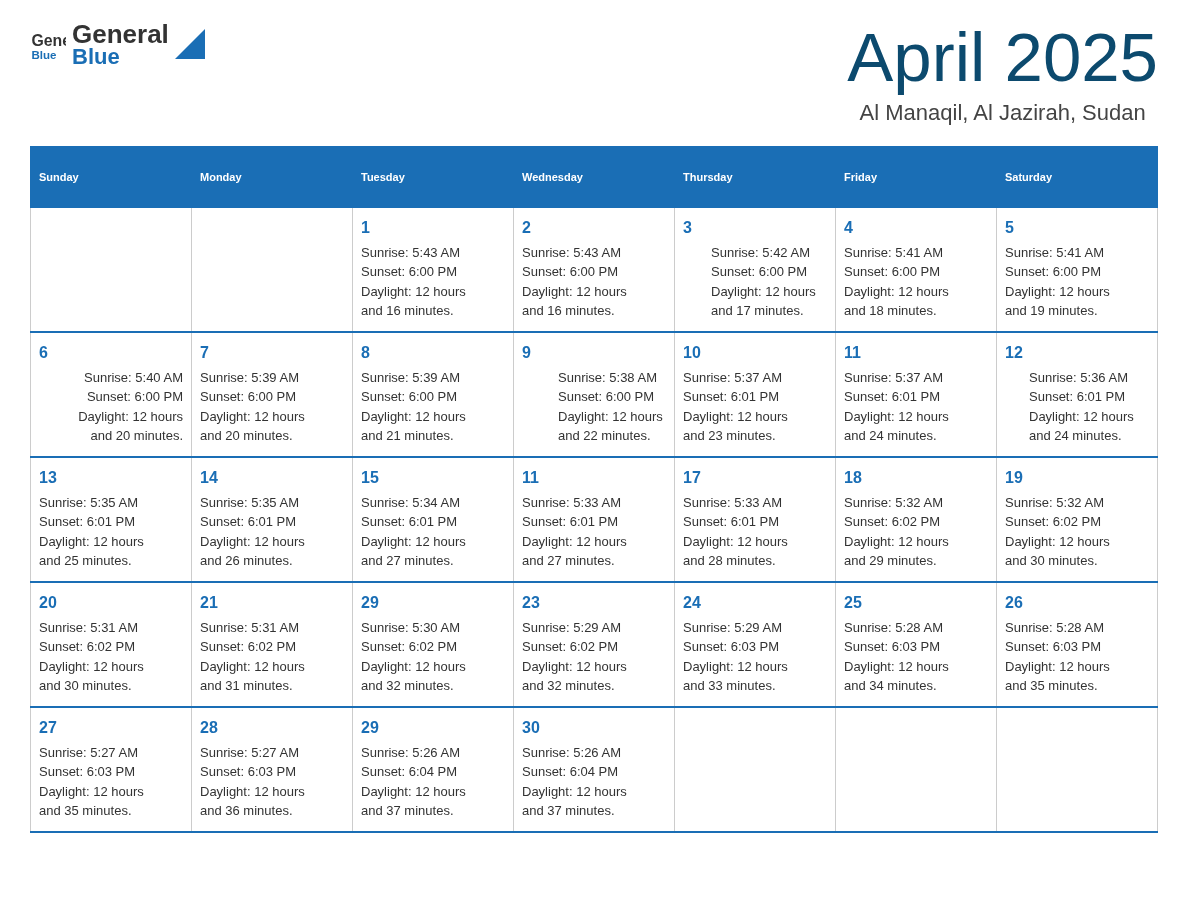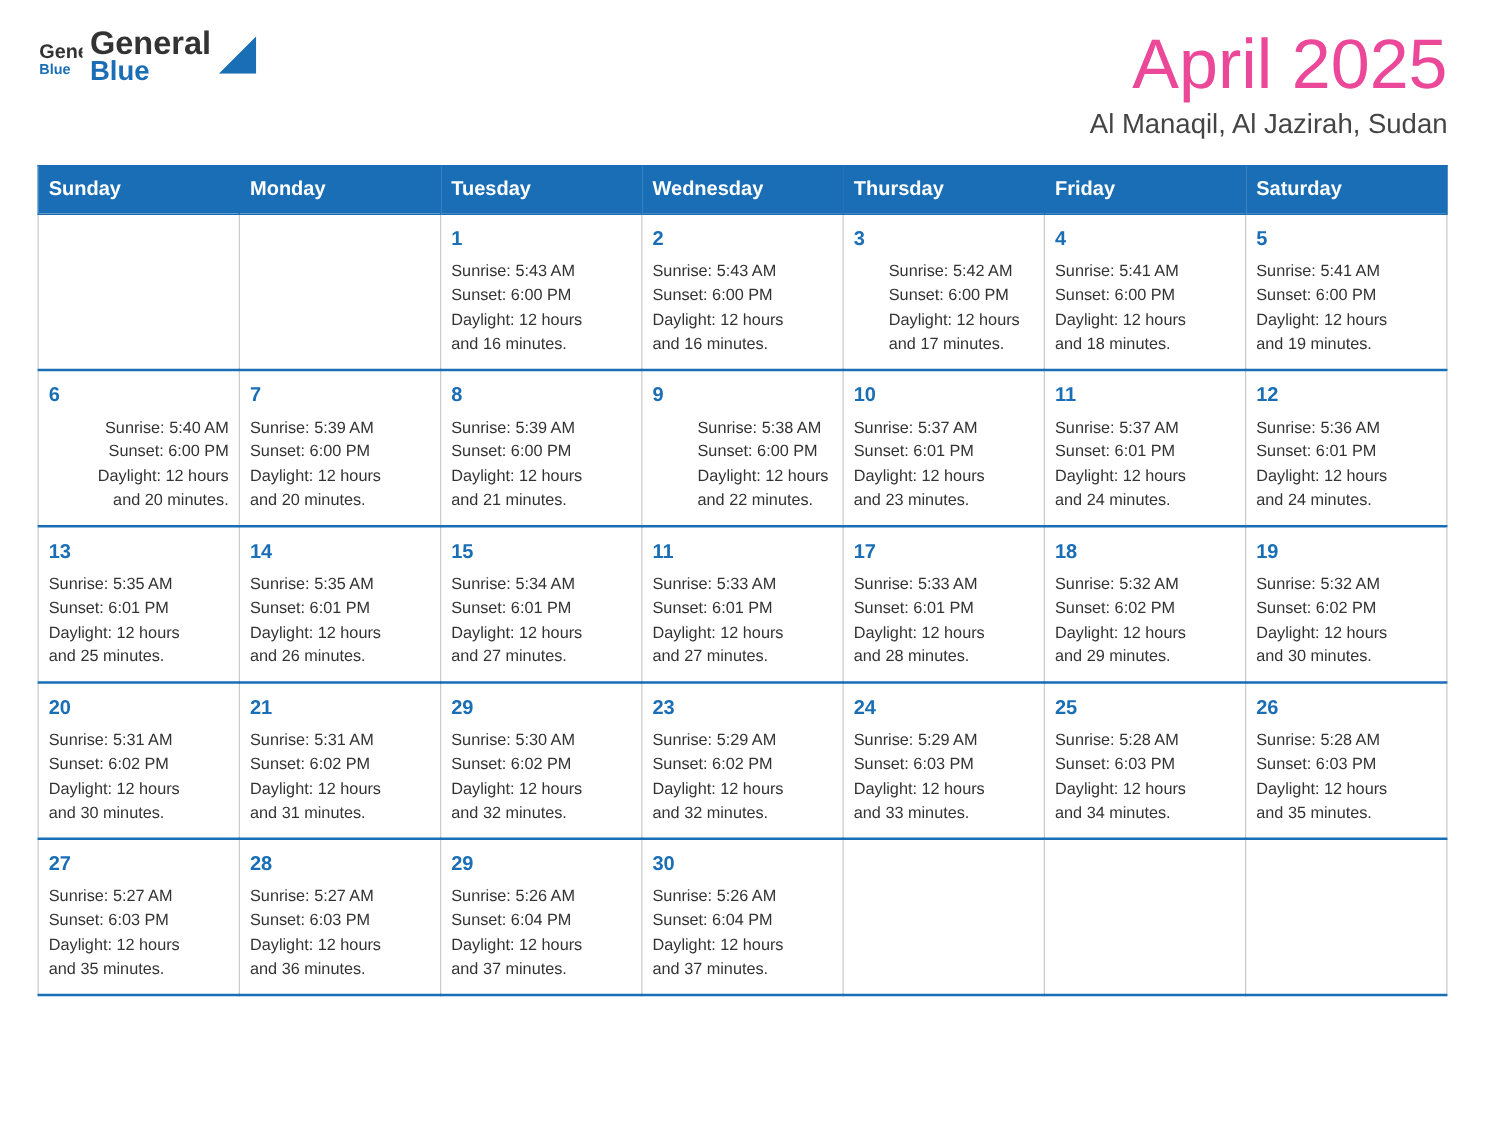--- a/index.html
+++ b/index.html
@@ -22,42 +22,42 @@
       gap: 6px;
     }
     .logo-icon {
       width: 36px;
       height: 36px;
     }
     .title-block {
       text-align: right;
     }
     .month-title {
-      font-size: 56px;
+      font-size: 69px;
       font-weight: normal;
-      color: #ec4899;
+      color: #0c4a6e;
       line-height: 1.1;
     }
     .location {
       font-size: 22px;
       color: #444;
       margin-top: 4px;
       text-align: center;
     }
     .calendar {
       width: 100%;
       border-collapse: collapse;
       table-layout: fixed;
     }
     .calendar thead tr th {
       background-color: #1a6eb5;
       color: #fff;
-      font-size: 16px;
+      font-size: 11px;
       font-weight: bold;
-      padding: 10px 8px;
+      padding: 24px 8px;
       text-align: left;
       border: 1px solid #1a6eb5;
     }
     .calendar tbody tr td {
       border: 1px solid #ccc;
       vertical-align: top;
       padding: 8px 8px 10px 8px;
       min-height: 90px;
       font-size: 13px;
       color: #222;
@@ -195,21 +195,21 @@
         </td>
         <td>
           <span class="day-number">11</span>
           <div class="day-info" style="white-space: pre-line;">Sunrise: 5:37 AM
 Sunset: 6:01 PM
 Daylight: 12 hours
 and 24 minutes.</div>
         </td>
         <td>
           <span class="day-number">12</span>
-          <div class="day-info" style="white-space: pre-line;">Sunrise: 5:36 AM
+          <div class="day-info" style="white-space: pre-line; margin-left: 24px;">Sunrise: 5:36 AM
 Sunset: 6:01 PM
 Daylight: 12 hours
 and 24 minutes.</div>
         </td>
       </tr>
       <tr>
         <td>
           <span class="day-number">13</span>
           <div class="day-info" style="white-space: pre-line;">Sunrise: 5:35 AM
 Sunset: 6:01 PM

